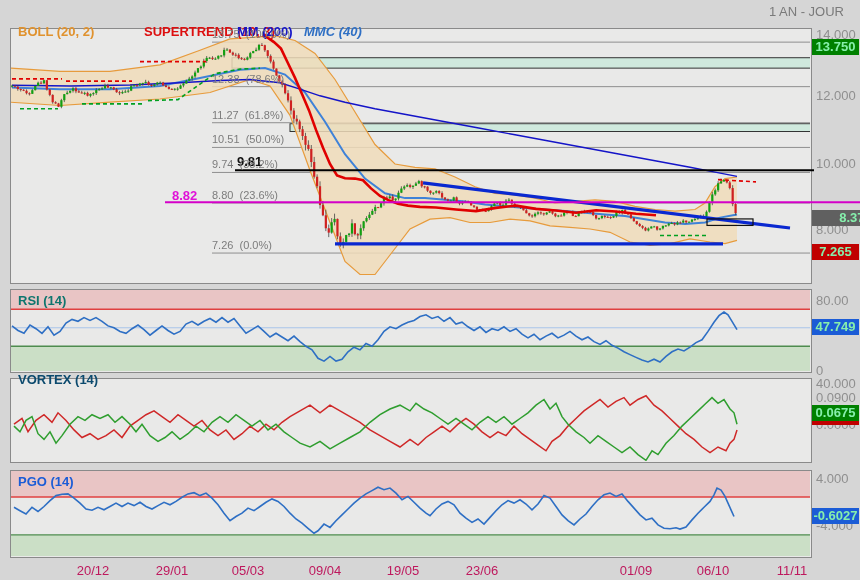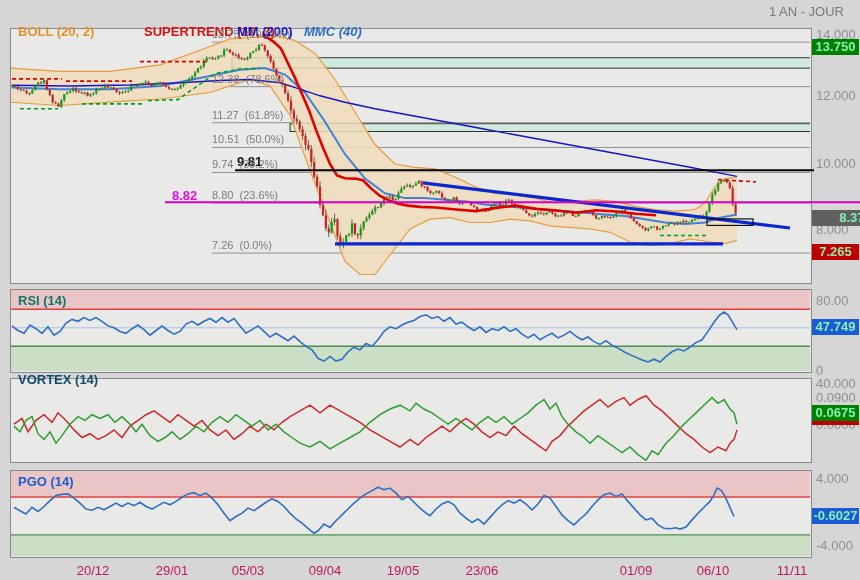--- a/index.html
+++ b/index.html
@@ -626,21 +626,21 @@
       <div class="badge" style="top: 244px; background: rgb(192, 0, 0);">7.265</div>
       <div class="axis-label" style="top: 293px;">80.00</div>
       <div class="axis-label" style="top: 347px; margin-top: 29px;">40.000</div>
       <div class="axis-label" style="top: 363px;">0</div>
       <div class="badge" style="top: 319px; background: rgb(27, 92, 214);">47.749</div>
       <div class="axis-label" style="top: 390px;">0.0900</div>
       <div class="axis-label" style="top: 417px;">0.0000</div>
       <div class="badge" style="top: 409px; background: rgb(192, 0, 0);"></div>
       <div class="badge" style="top: 405px; background: rgb(0, 128, 0);">0.0675</div>
       <div class="axis-label" style="top: 471px;">4.000</div>
-      <div class="axis-label" style="top: 538px;">-4.000</div>
+      <div class="axis-label" style="top: 518px;">-4.000</div>
       <div class="badge" style="top: 508px; background: rgb(27, 92, 214);">-0.6027</div>
     </div>
   <div id="date-layer">
       <div class="date-label" style="left: 93px; top: 563px;">20/12</div>
       <div class="date-label" style="left: 172px; top: 563px;">29/01</div>
       <div class="date-label" style="left: 248px; top: 563px;">05/03</div>
       <div class="date-label" style="left: 325px; top: 563px;">09/04</div>
       <div class="date-label" style="left: 403px; top: 563px;">19/05</div>
       <div class="date-label" style="left: 482px; top: 563px;">23/06</div>
       <div class="date-label" style="left: 558px; top: 563px; margin-top: 35px;">28/07</div>

